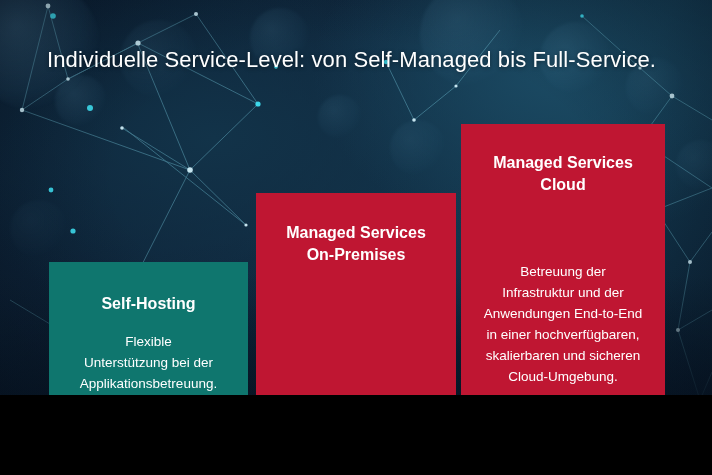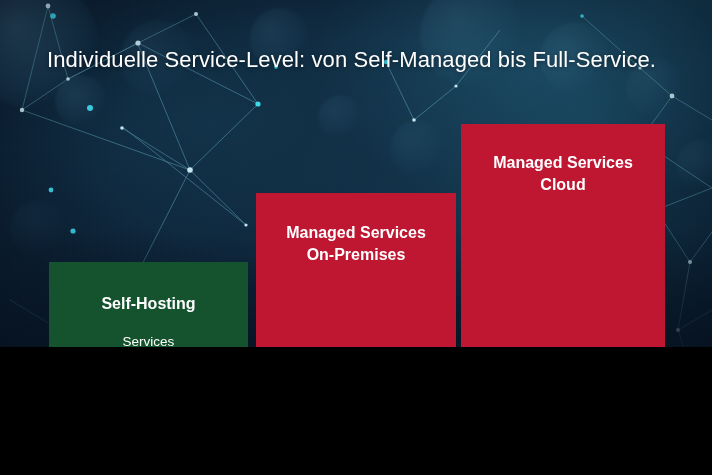--- a/index.html
+++ b/index.html
@@ -3,21 +3,21 @@
 <meta charset="utf-8">
 <style>
   html, body {
     margin: 0;
     padding: 0;
     background: #000;
   }
   #slide {
     position: relative;
     width: 712px;
-    height: 347px;
+    height: 395px;
     overflow: hidden;
     font-family: "Liberation Sans", sans-serif;
     background: #0d2236;
   }
 
   
   .bg-base {
     position: absolute;
     inset: 0;
     background:
@@ -82,21 +82,21 @@
     line-height: 21px;
     white-space: pre-line;
     margin: 0;
   }
 
   #card-self-hosting {
     left: 49px;
     top: 262px;
     width: 199px;
     height: 164px;
-    background: #14532d;
+    background: #0f766e;
   }
   #card-self-hosting .card-title { margin-top: 23px; }
   #card-self-hosting .card-body  { margin-top: 16px; }
 
   #card-onprem {
     left: 256px;
     top: 193px;
     width: 200px;
     height: 233px;
     background: #bf1632;
@@ -230,28 +230,34 @@
     </g>
   </svg>
 
   <div class="bottom-fade"></div>
   <div class="bg-vignette"></div>
 
   <div class="title">Individuelle Service-Level: von Self-Managed bis Full-Service.</div>
 
   <div class="card" id="card-self-hosting">
     <div class="card-title">Self-Hosting</div>
-    <div class="card-body">Services
+    <div class="card-body">Flexible
 Unterstützung bei der
 Applikationsbetreuung.</div>
   </div>
 
   <div class="card" id="card-onprem">
     <div class="card-title">Managed Services
 On-Premises</div>
   </div>
 
   <div class="card" id="card-cloud">
     <div class="card-title">Managed Services
 Cloud</div>
+    <div class="card-body">Betreuung der
+Infrastruktur und der
+Anwendungen End-to-End
+in einer hochverfügbaren,
+skalierbaren und sicheren
+Cloud-Umgebung.</div>
   </div>
 
 </div>
 
 </body></html>

